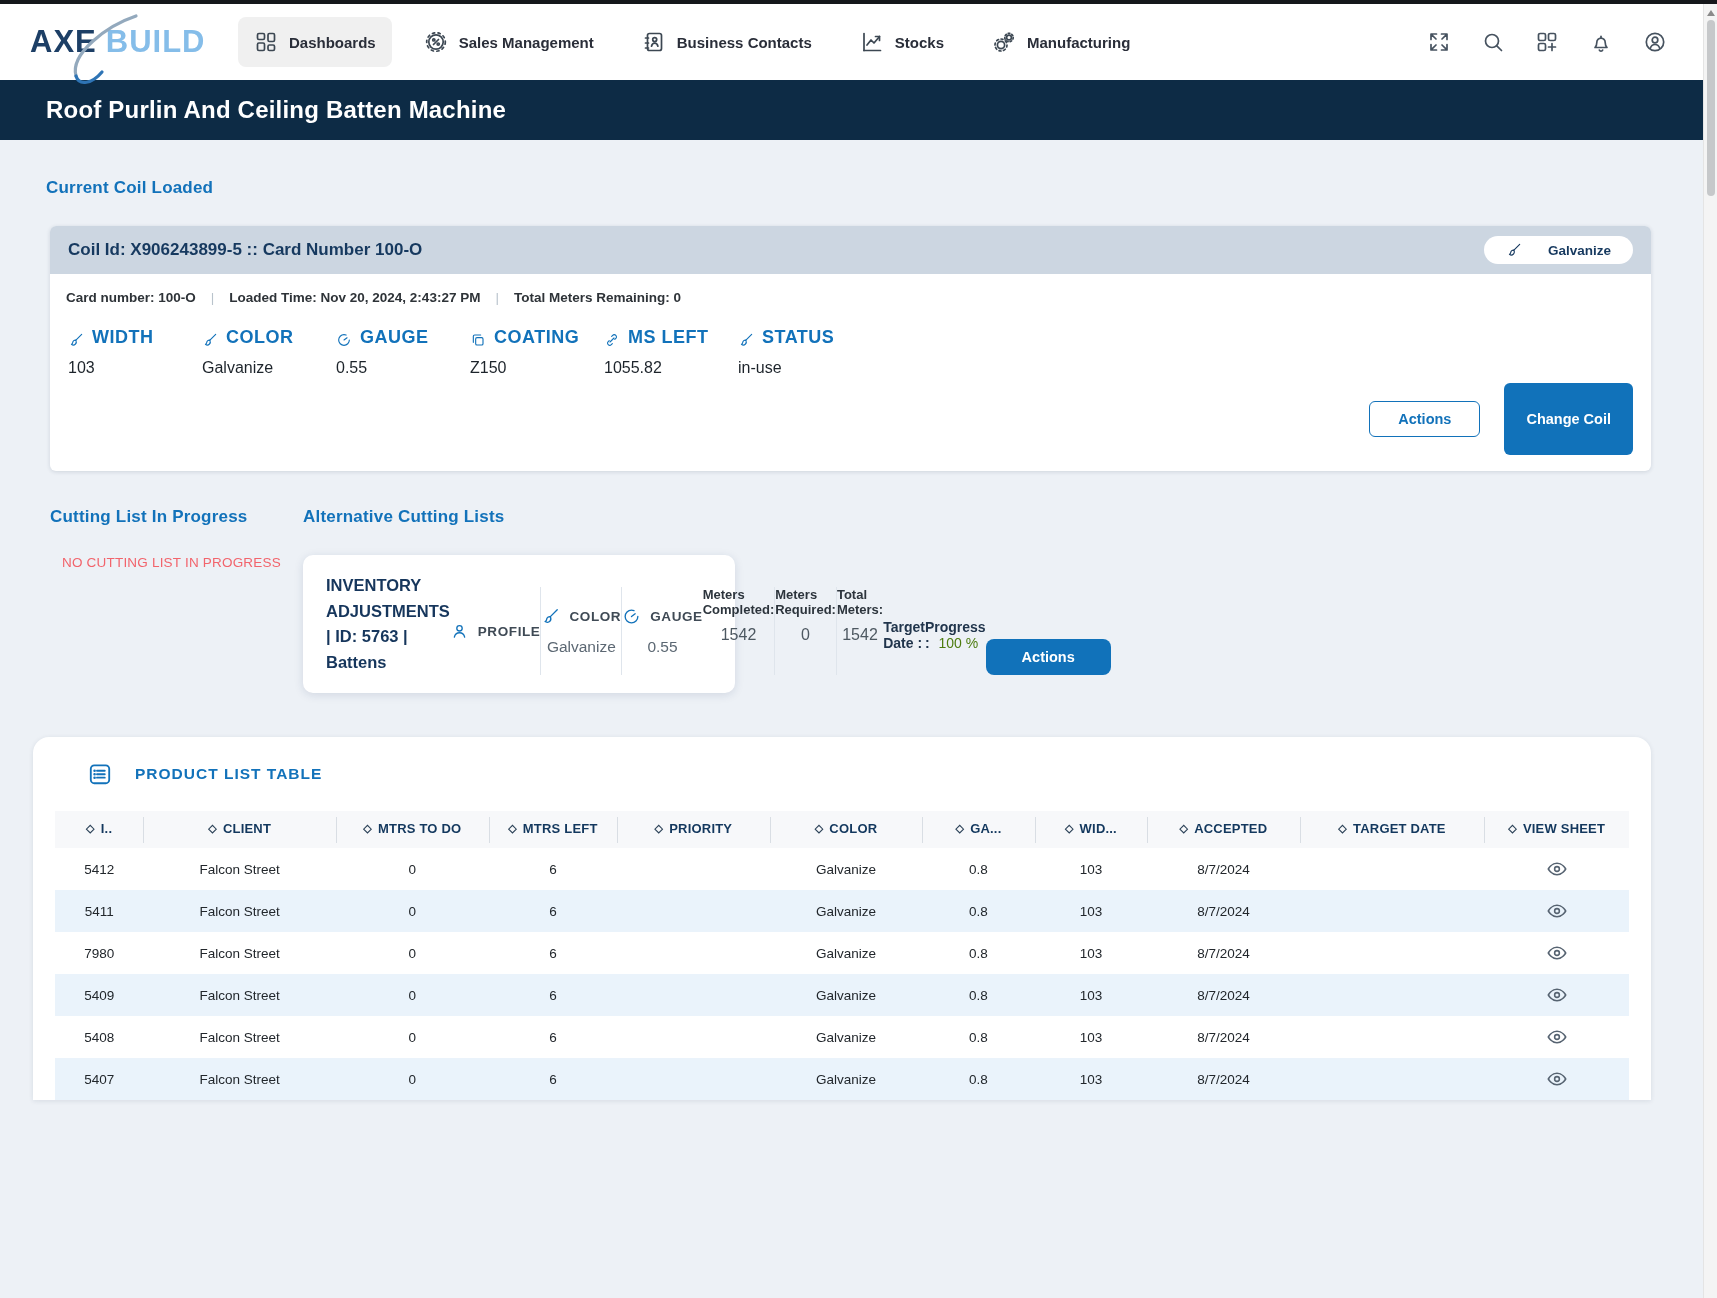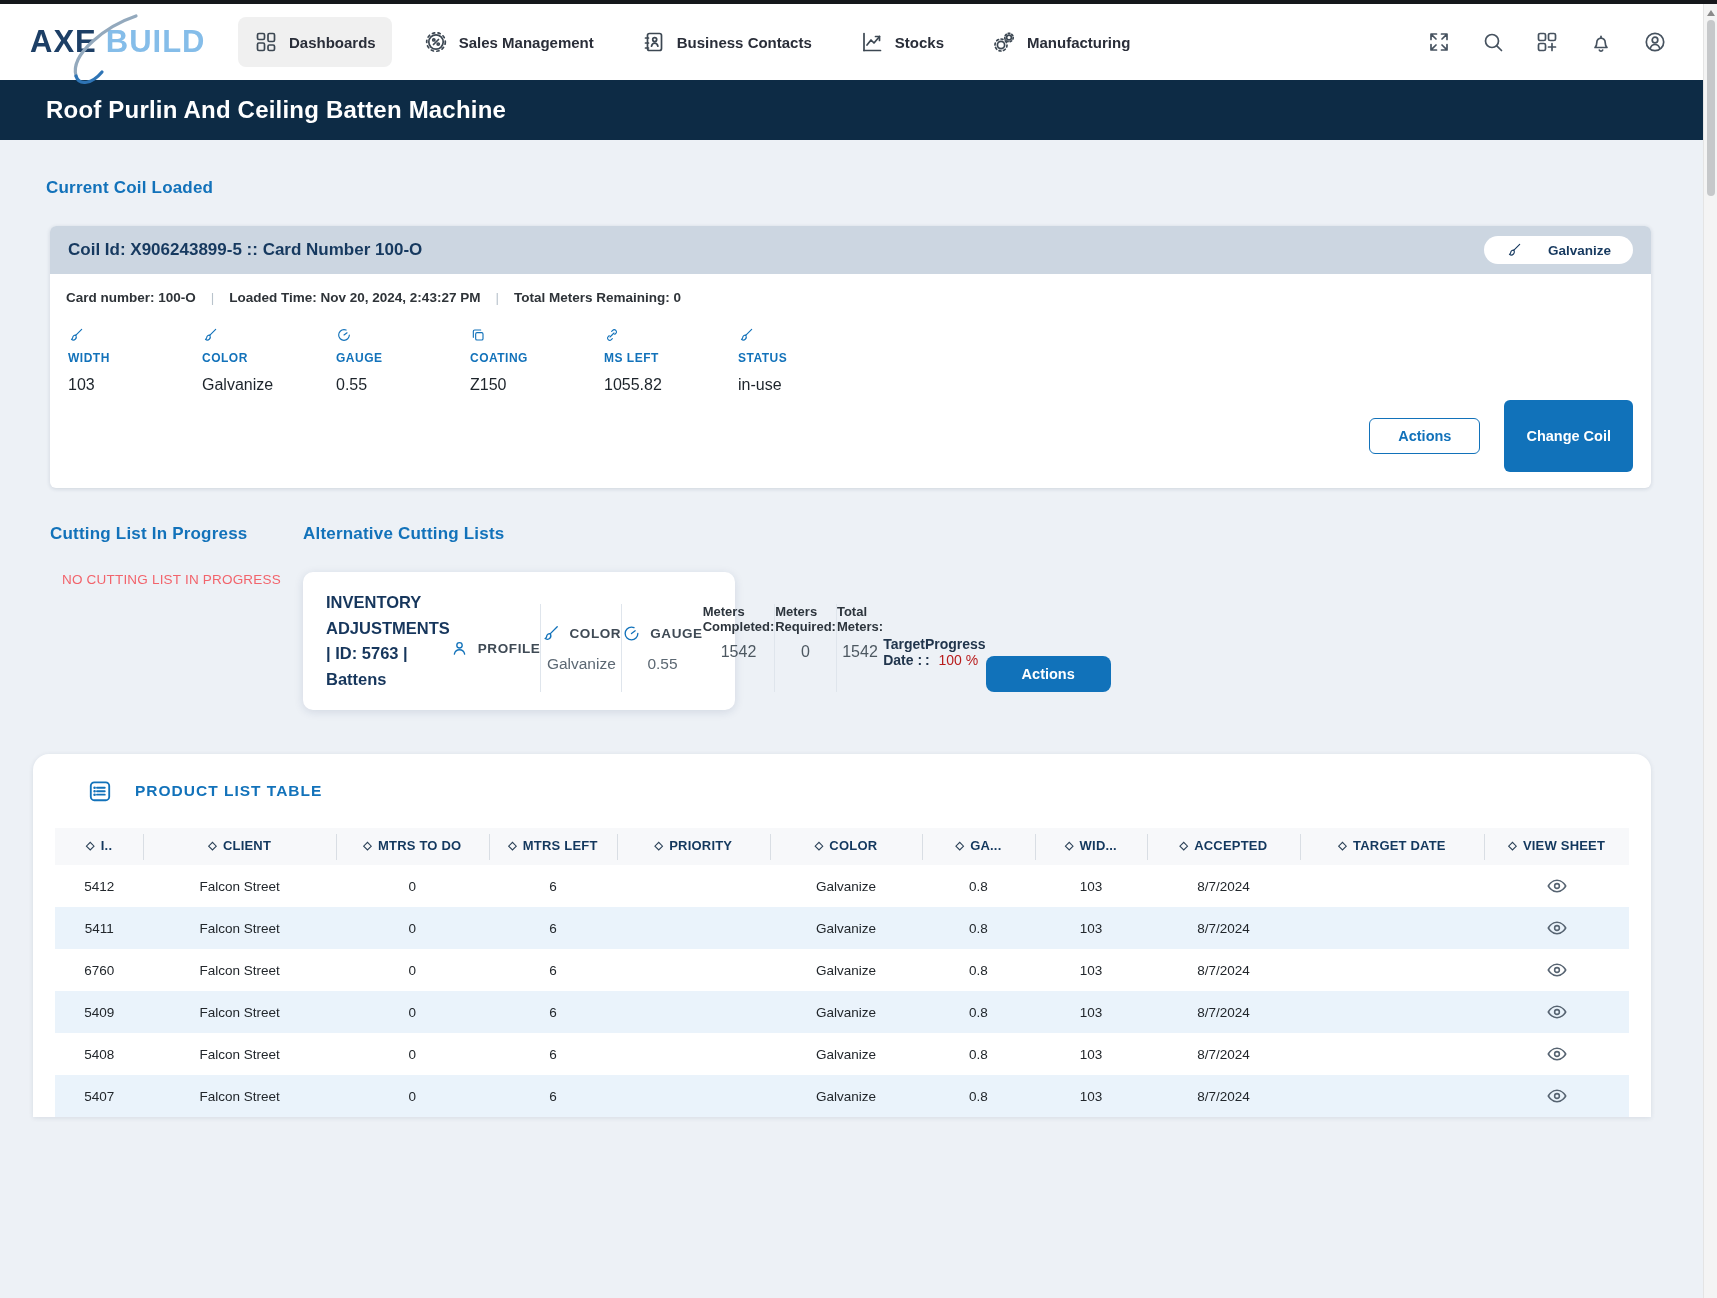--- a/index.html
+++ b/index.html
@@ -39,21 +39,21 @@
   .coil-header .coil-title { color:#16395f; font-size:17px; font-weight:700; }
   .badge { background:#fff; border-radius:16px; display:flex; align-items:center; gap:26px; padding:6px 22px; }
   .badge .b-icon { width:16px; height:16px; color:#16395f; display:flex; }
   .badge .b-label { color:#16395f; font-size:13.5px; font-weight:700; }
 
   .coil-body { padding:16px 18px 16px 16px; }
   .meta-row { display:flex; align-items:center; font-size:13.5px; font-weight:700; color:#2e3338; }
   .meta-item:not(:last-child)::after { content:"|"; color:#b9c3cc; margin:0 15px; font-weight:400; }
   .stats-row { display:flex; margin-top:22px; padding-left:2px; }
   .stat { width:134px; }
-  .stat-label { display:flex; align-items:flex-start; gap:8px; color:#1272ba; font-size:12px; font-weight:700; letter-spacing:.5px;flex-direction:column; }
+  .stat-label { display:flex; align-items:flex-end; gap:8px; color:#1272ba; font-size:18px; font-weight:700; letter-spacing:.5px; }
   .stat-label .s-icon { width:16px; height:16px; display:flex; }
   .stat-value { margin-top:11px; font-size:16px; color:#1d242b; }
   .btn-row { display:flex; justify-content:flex-end; align-items:center; gap:24px; margin-top:6px; }
   .btn-outline { background:#fff; border:1px solid #1272ba; color:#1272ba; font-size:14.5px; font-weight:600; border-radius:6px; padding:9px 28px; cursor:pointer; font-family:inherit; }
   .btn-solid { background:#1172ba; border:none; color:#fff; font-size:14.5px; font-weight:700; border-radius:6px; padding:28px 22px; cursor:pointer; font-family:inherit; }
 
   
   .lists-row { display:flex; margin-top:36px; padding-left:50px; }
   .col-left { width:253px; flex:0 0 auto; }
   .empty-msg { margin:28px 0 0 12px; color:#f2646c; font-size:13.5px; font-weight:500; letter-spacing:.2px; }
@@ -68,21 +68,21 @@
   .alt-col-value { margin-top:12px; color:#5c6873; font-size:15.5px; }
   .alt-meters { display:flex; margin-top:14px; }
   .alt-meter { flex:1; display:flex; flex-direction:column; align-items:center; min-height:58px; }
   .alt-meter + .alt-meter { border-left:1px solid #dfe5ec; }
   .alt-meter-label { color:#2c343c; font-size:13px; font-weight:700; }
   .alt-meter-value { margin-top:9px; color:#4d5861; font-size:16px; }
   .alt-target { display:flex; justify-content:space-between; align-items:center; margin-top:22px; }
   .alt-target .t-label { color:#21354c; font-size:14px; font-weight:700; }
   .alt-target .p-wrap { font-size:14px; }
   .alt-target .p-label { color:#21354c; font-weight:700; }
-  .alt-target .p-value { color:#b91c1c; margin-left:5px; }
+  .alt-target .p-value { color:#4d7c0f; margin-left:5px; }
   .alt-actions { margin-top:18px; align-self:flex-end; padding:10px 36px; border-radius:8px; font-size:14.5px; }
 
   
   .table-card { margin:44px 66px 0 33px; background:#fff; border-radius:16px 16px 0 0; box-shadow:0 1px 5px rgba(20,40,70,.10); padding:24px 22px 0 22px; }
   .table-title { display:flex; align-items:center; gap:22px; margin-left:32px; }
   .table-title .t-icon { width:26px; height:26px; color:#1272ba; display:flex; }
   .table-title .t-text { color:#1272ba; font-size:15.5px; font-weight:700; letter-spacing:1px; }
   table.plist { width:100%; border-collapse:collapse; margin-top:24px; }
   table.plist thead th { background:#f7f8fa; color:#13385e; font-size:13px; font-weight:700; letter-spacing:.2px; padding:10px 4px; text-align:center; position:relative; line-height:1.3; cursor:pointer; }
   table.plist thead th:not(:first-child)::before { content:""; position:absolute; left:0; top:50%; transform:translateY(-50%); width:1px; height:26px; background:#d9dee4; }
@@ -466,21 +466,21 @@
           <td>8/7/2024</td>
           <td></td>
           <td><span class="eye">
                 <svg viewBox="0 0 24 24">
                   <path d="M2.5 12s3.6-6.2 9.5-6.2 9.5 6.2 9.5 6.2-3.6 6.2-9.5 6.2S2.5 12 2.5 12z"></path>
                   <circle cx="12" cy="12" r="2.6"></circle>
                 </svg>
               </span></td>
         </tr>
         <tr>
-          <td>6760</td>
+          <td>7980</td>
           <td>Falcon Street</td>
           <td>0</td>
           <td>6</td>
           <td></td>
           <td>Galvanize</td>
           <td>0.8</td>
           <td>103</td>
           <td>8/7/2024</td>
           <td></td>
           <td><span class="eye">

